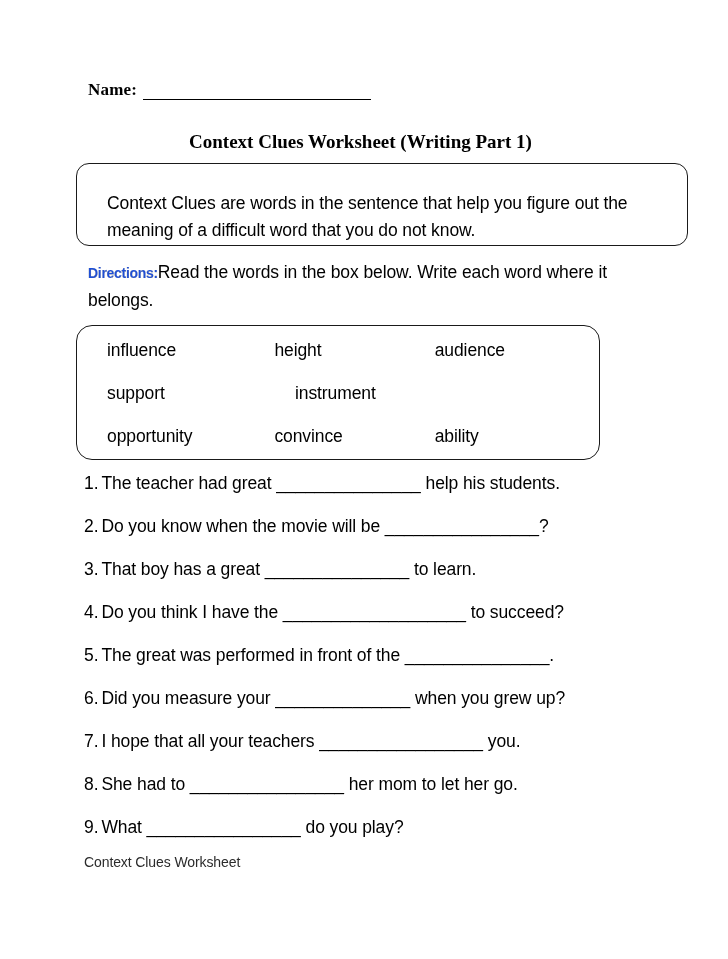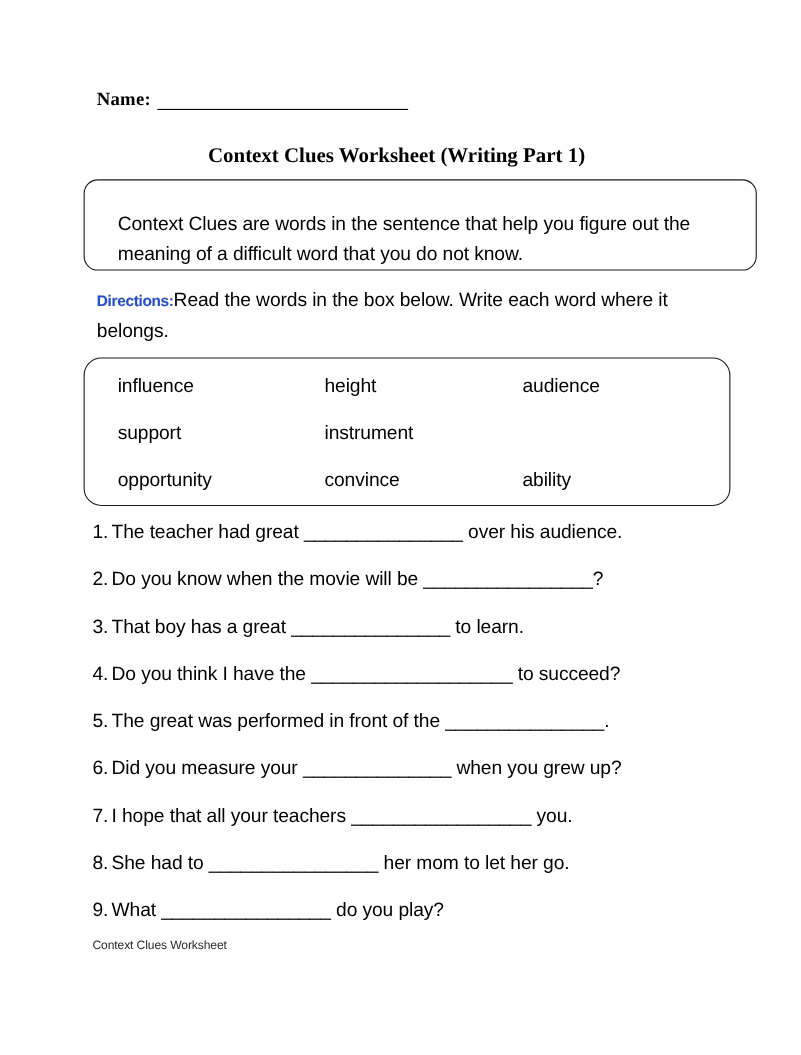--- a/index.html
+++ b/index.html
@@ -110,21 +110,21 @@
     font-size: 17.5px;
     line-height: 1.6;
     letter-spacing: -0.1px;
   }
 
   
   .wordbank {
     position: absolute;
     left: 76px;
     top: 325px;
-    width: 588px;
+    width: 524px;
     height: 135px;
     border: 1.6px solid #1a1a1a;
     border-radius: 16px;
     box-sizing: border-box;
     padding: 14px 4px 0 0;
   }
   .wb-row {
     display: flex;
     height: 43px;
     align-items: flex-start;
@@ -151,21 +151,21 @@
     letter-spacing: -0.1px;
     white-space: nowrap;
   }
   .q-num { margin-right: 3px; }
 
   
   .footer {
     position: absolute;
     left: 84px;
     top: 854px;
-    font-size: 11px;
+    font-size: 14px;
     color: #2b2b2b;
     letter-spacing: -0.1px;
   }
 </style>
 </head>
 <body>
 
 <div class="sheet">
 
   <div class="namedate">
@@ -197,21 +197,21 @@
     </div>
     <div class="wb-row">
       <span class="wb-cell wb-c1">opportunity</span>
       <span class="wb-cell wb-c2">convince</span>
       <span class="wb-cell wb-c3">ability</span>
     </div>
   </div>
 
   <div class="questions">
     <div class="q">
-      <span class="q-num">1.</span><span>The teacher had great _______________ over his audience.</span>
+      <span class="q-num">1.</span><span>The teacher had great _______________ help his students.</span>
     </div>
     <div class="q">
       <span class="q-num">2.</span><span>Do you know when the movie will be ________________?</span>
     </div>
     <div class="q">
       <span class="q-num">3.</span><span>That boy has a great _______________ to learn.</span>
     </div>
     <div class="q">
       <span class="q-num">4.</span><span>Do you think I have the ___________________ to succeed?</span>
     </div>

